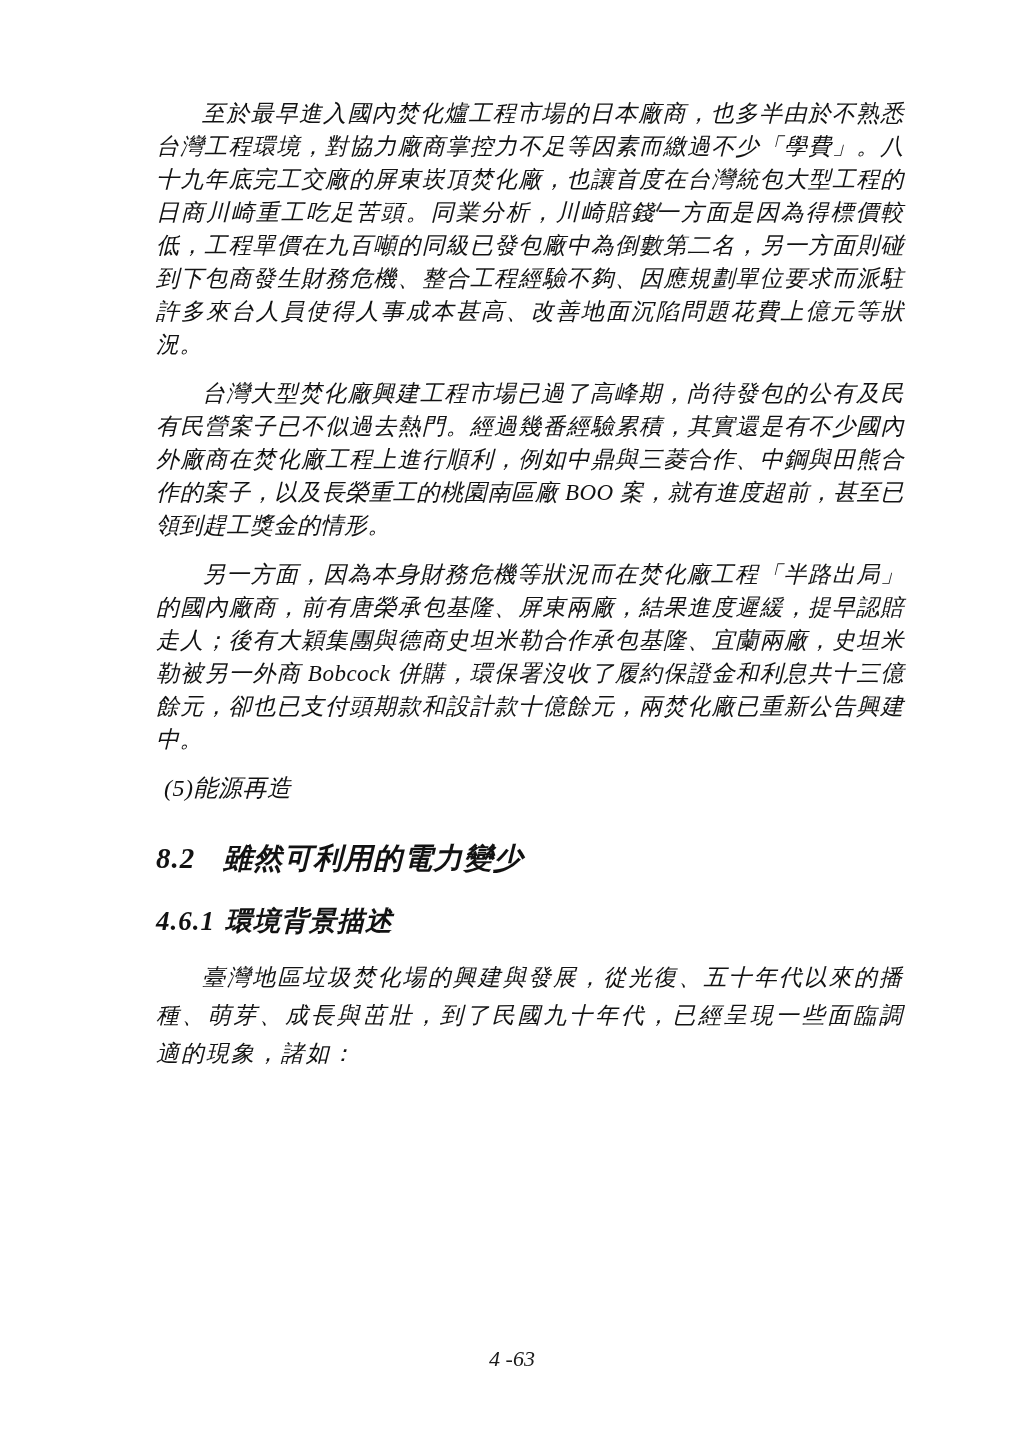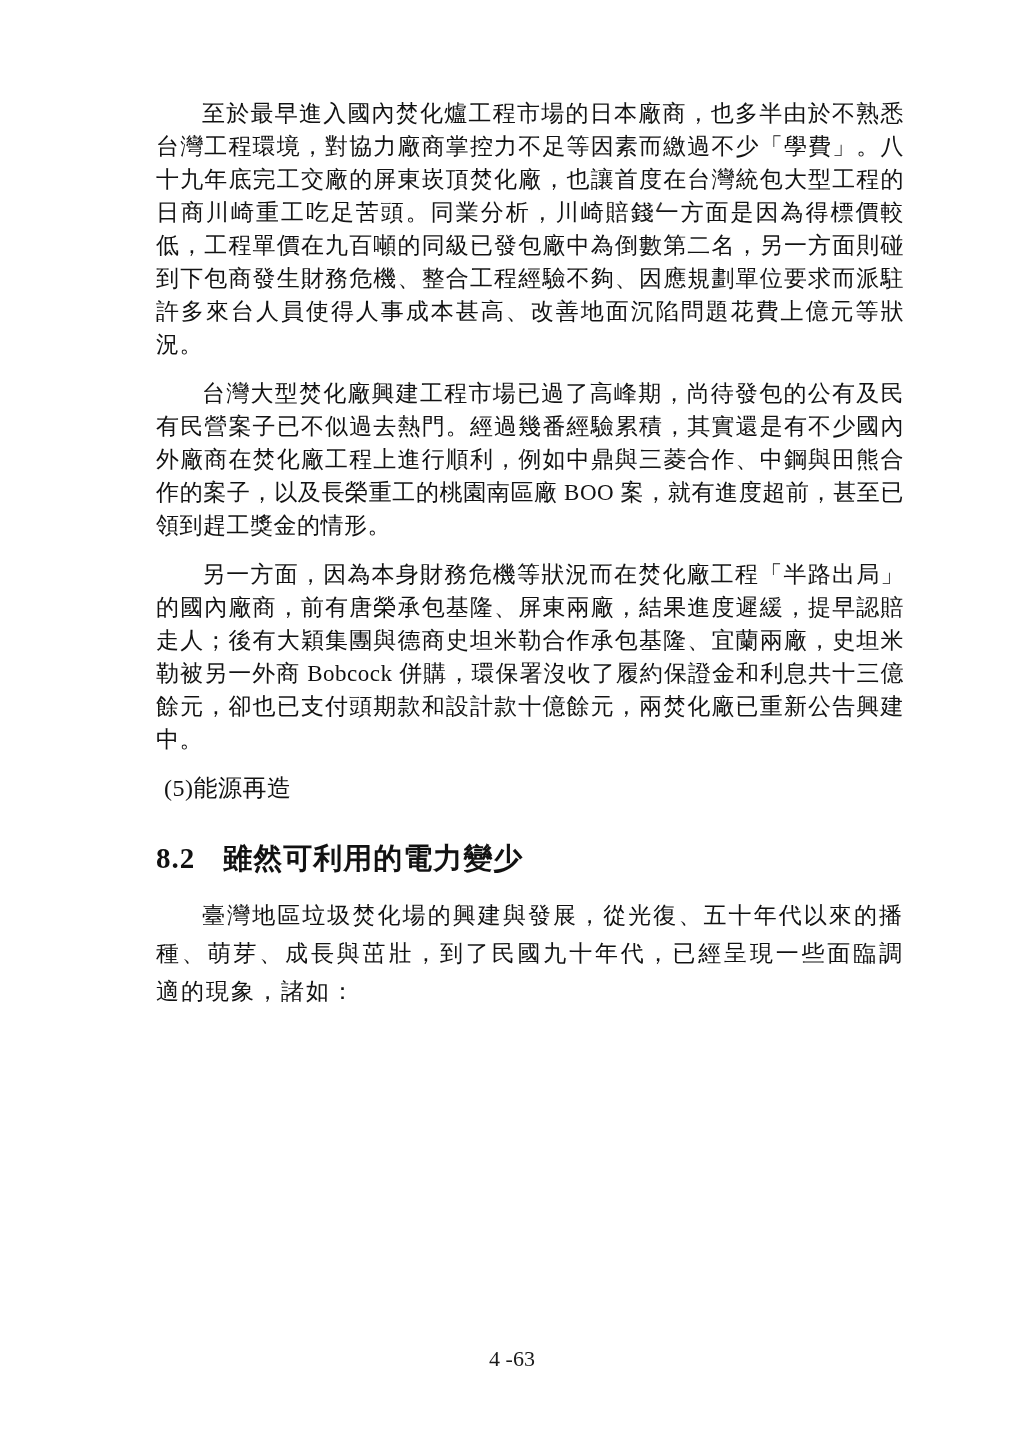--- a/index.html
+++ b/index.html
@@ -7,20 +7,21 @@
     width: 1024px; height: 1450px;
     background: #ffffff;
     font-family: "Liberation Serif", "DejaVu Serif", serif;
   }
   .page {
     position: relative;
     width: 1024px; height: 1450px;
     background: #ffffff;
     color: #121212;
     overflow: hidden;
+    font-style: italic;
   }
   .content {
     position: absolute;
     left: 156px; top: 97px;
     width: 748px;
   }
   p.body {
     font-size: 23px;
     line-height: 33px;
     text-align: justify;
@@ -90,20 +91,21 @@
     <p class="body">台灣大型焚化廠興建工程市場已過了高峰期，尚待發包的公有及民有民營案子已不似過去熱門。經過幾番經驗累積，其實還是有不少國內外廠商在焚化廠工程上進行順利，例如中鼎與三菱合作、中鋼與田熊合作的案子，以及長榮重工的桃園南區廠 BOO 案，就有進度超前，甚至已領到趕工獎金的情形。</p>
 
     <p class="body">另一方面，因為本身財務危機等狀況而在焚化廠工程「半路出局」的國內廠商，前有唐榮承包基隆、屏東兩廠，結果進度遲緩，提早認賠走人；後有大穎集團與德商史坦米勒合作承包基隆、宜蘭兩廠，史坦米勒被另一外商 Bobcock 併購，環保署沒收了履約保證金和利息共十三億餘元，卻也已支付頭期款和設計款十億餘元，兩焚化廠已重新公告興建中。</p>
 
     <p class="subsection-heading">(5)能源再造</p>
 
 
 
     <h1 class="h46"><span class="num">8.2</span><span>雖然可利用的電力變少</span></h1>
 
+    <h2 class="h461"><span class="num">4.6.1</span><span>環境背景描述</span></h2>
 
     <p class="intro">臺灣地區垃圾焚化場的興建與發展，從光復、五十年代以來的播種、萌芽、成長與茁壯，到了民國九十年代，已經呈現一些面臨調適的現象，諸如：</p>
 
   </div>
 
   <div class="artifact"></div>
 
   <div class="footer">4 -63</div>
 </div>
 

